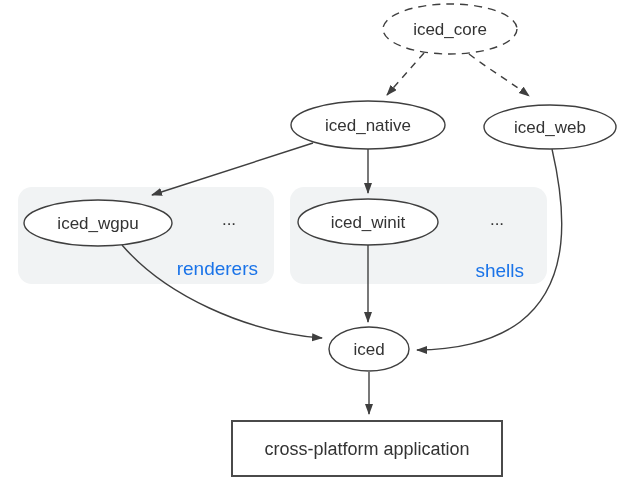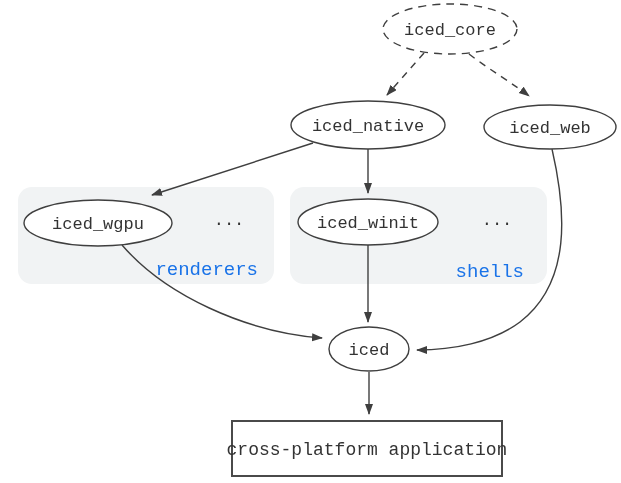--- a/index.html
+++ b/index.html
@@ -6,21 +6,21 @@
     margin: 0;
     padding: 0;
     background: #ffffff;
   }
   .stage {
     position: relative;
     width: 621px;
     height: 483px;
     background: #ffffff;
     overflow: hidden;
-    font-family: Liberation Mono, monospace;
+    font-family: Liberation Sans, sans-serif;
   }
   svg { display: block; }
   .node-ellipse {
     fill: #ffffff;
     stroke: #3f3f3f;
     stroke-width: 1.4;
   }
   .node-ellipse.dashed {
     stroke-dasharray: 8 6;
   }

